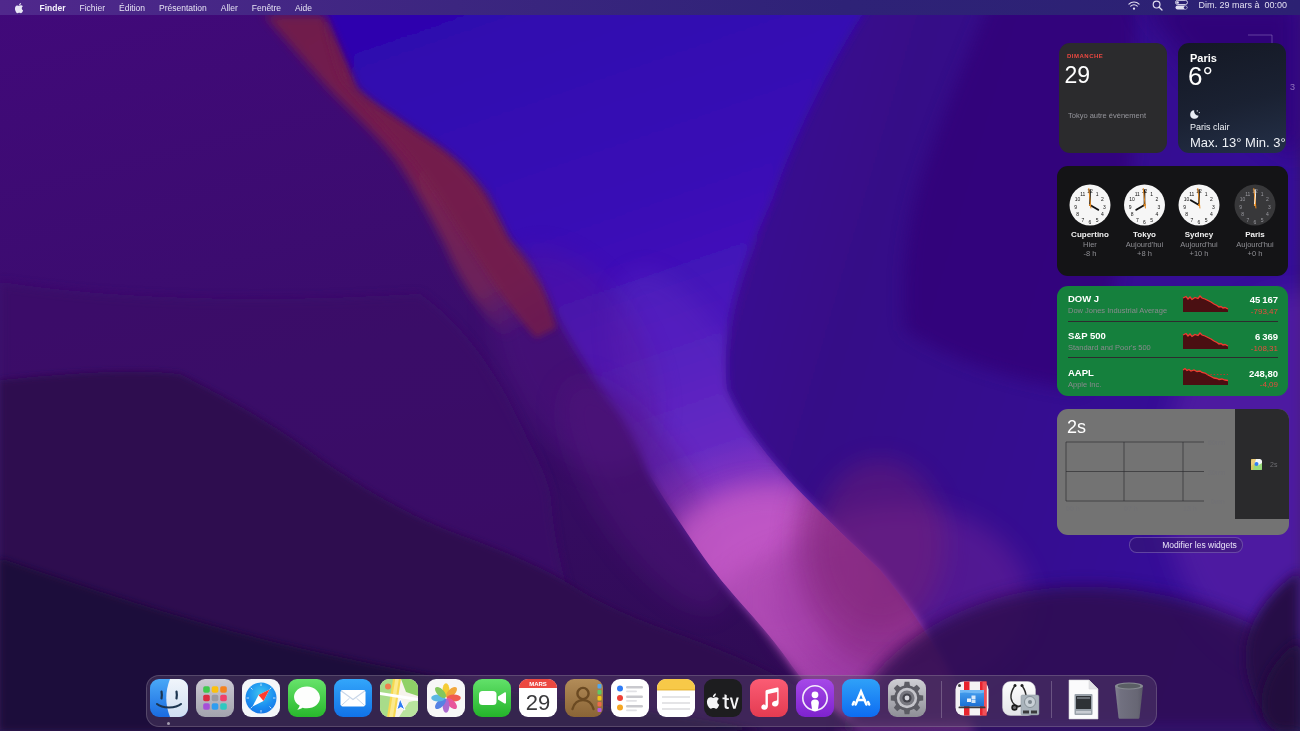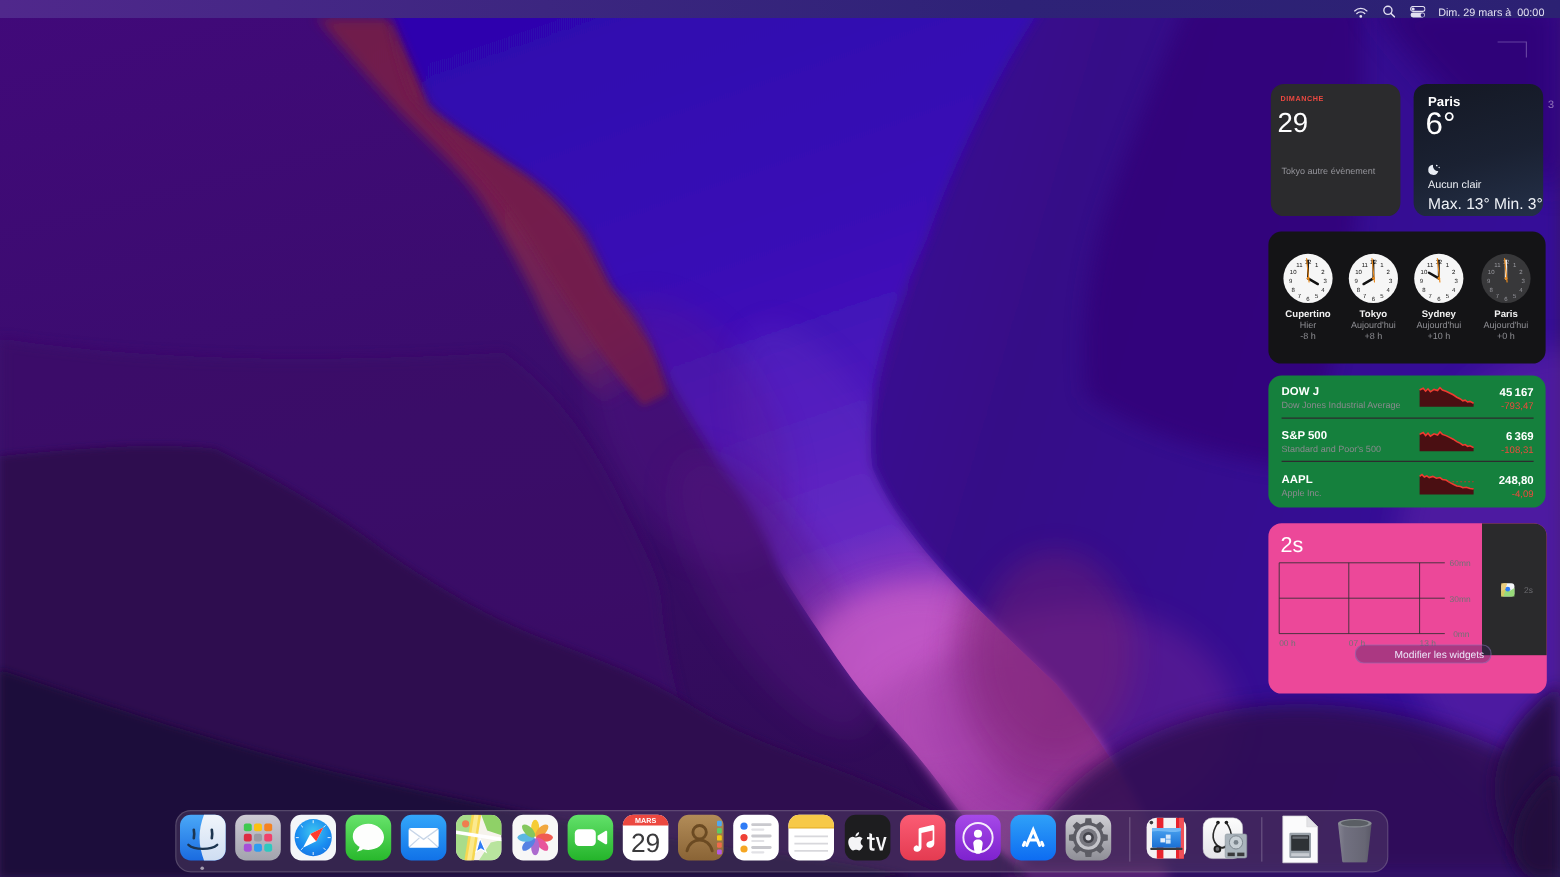--- a/index.html
+++ b/index.html
@@ -1,21 +1,21 @@
 <!DOCTYPE html>
 <html><head>
 <meta charset="utf-8">
 <style>
   html,body{margin:0;padding:0;width:1300px;height:731px;overflow:hidden;
     font-family:"Liberation Sans",sans-serif;background:#32156a;}
   #wall{position:absolute;left:0;top:0;width:1300px;height:731px;}
   #menubar{position:absolute;left:0;top:0;width:1300px;height:15px;
     background:linear-gradient(90deg,#50288c 0%,#3c2680 35%,#2e2277 65%,#2c2173 100%);
     color:#dad7ee;font-size:8.5px;}
-  .wg{position:absolute;border-radius:11px;margin-top:27px;}
+  .wg{position:absolute;border-radius:11px;}
   .abs{position:absolute;}
 </style>
 </head>
 <body>
 <svg id="wall" viewBox="0 0 1300 731" preserveAspectRatio="none">
   <defs>
     <linearGradient id="base" x1="0" y1="0" x2="0.45" y2="1">
       <stop offset="0" stop-color="#41097a"></stop>
       <stop offset="0.5" stop-color="#3a0d6c"></stop>
       <stop offset="1" stop-color="#2f0b54"></stop>
@@ -132,21 +132,33 @@
   <path d="M840,731 C870,660 930,615 1010,595 C1110,572 1220,600 1300,650 L1300,731 Z" fill="#2e0f50" opacity="0.85" filter="url(#b8)"></path>
 
   <path d="M1300,570 C1262,598 1243,630 1246,664 C1249,694 1262,714 1280,731 L1300,731 Z" fill="#271047" filter="url(#b6)"></path>
   <path d="M1300,640 C1272,660 1258,686 1262,712 C1264,722 1270,728 1276,731 L1300,731 Z" fill="#200b3e" filter="url(#b6)"></path>
 
   <path d="M1248,35 L1272,35 L1272,48" fill="none" stroke="#cbb8e8" stroke-width="1" opacity="0.35"></path>
   <text x="1290" y="90" font-size="9" fill="#e8d8f0" opacity="0.5">3</text>
 </svg>
 
 <div id="menubar">
-  <div style="position:absolute;right:13px;top:0;height:15px;display:flex;align-items:flex-end;color:#e2dff1;">
+  <div style="position:absolute;left:14px;top:0;height:15px;display:flex;align-items:center;">
+    <svg width="9.5" height="12" viewBox="0 0 11 13" style="margin-right:16px;">
+      <path fill="#e8e6f5" d="M9.0,6.9c0-1.5,1.2-2.2,1.3-2.3C9.6,3.6,8.6,3.5,8.2,3.4,7.3,3.3,6.4,4,5.9,4S4.7,3.5,4,3.5C3,3.5,2.1,4.1,1.6,5,.6,6.8,1.3,9.5,2.3,11c.5.7,1.1,1.5,1.8,1.5s1-.5,1.9-.5,1.1.5,1.9.5,1.3-.7,1.8-1.4a6,6,0,0,0,.8-1.7A2.6,2.6,0,0,1,9.0,6.9Z M7.6,2.4A2.5,2.5,0,0,0,8.2.6,2.6,2.6,0,0,0,6.5,1.5a2.4,2.4,0,0,0-.6,1.8A2.1,2.1,0,0,0,7.6,2.4Z"></path>
+    </svg>
+    <span style="font-weight:bold;color:#f4f2fb;margin-right:14px;">Finder</span>
+    <span style="margin-right:14px;color:#e6e3f4;">Fichier</span>
+    <span style="margin-right:14px;color:#e6e3f4;">Édition</span>
+    <span style="margin-right:14px;color:#e6e3f4;">Présentation</span>
+    <span style="margin-right:14px;color:#e6e3f4;">Aller</span>
+    <span style="margin-right:14px;color:#e6e3f4;">Fenêtre</span>
+    <span style="color:#e6e3f4;">Aide</span>
+  </div>
+  <div style="position:absolute;right:13px;top:0;height:15px;display:flex;align-items:flex-start;color:#e2dff1;">
     <svg width="12" height="10" viewBox="0 0 12 10" style="margin-right:12px;">
       <path d="M6,8.7 m-1.15,0 a1.15,1.15 0 1,0 2.3,0 a1.15,1.15 0 1,0 -2.3,0" fill="#e2dff1"></path>
       <path d="M2.7,6.2 a4.7,4.7 0 0 1 6.6,0" stroke="#e2dff1" stroke-width="1.1" fill="none" stroke-linecap="round"></path>
       <path d="M0.9,4.1 a7.3,7.3 0 0 1 10.2,0" stroke="#e2dff1" stroke-width="1.1" fill="none" stroke-linecap="round"></path>
     </svg>
     <svg width="11" height="11" viewBox="0 0 11 11" style="margin-right:12px;">
       <circle cx="4.6" cy="4.6" r="3.4" stroke="#e2dff1" stroke-width="1.15" fill="none"></circle>
       <line x1="7.2" y1="7.2" x2="10" y2="10" stroke="#e2dff1" stroke-width="1.3" stroke-linecap="round"></line>
     </svg>
     <svg width="13" height="10" viewBox="0 0 13 10" style="margin-right:10px;">
@@ -168,21 +180,21 @@
   </div>
 
   <div class="wg" style="left:1178px;top:43px;width:108px;height:110px;background:linear-gradient(165deg,#141824 0%,#1a2132 55%,#243048 100%);">
     <div class="abs" style="left:12px;top:9px;font-size:11px;font-weight:bold;color:#fff;">Paris</div>
     <div class="abs" style="left:10px;top:18px;font-size:26px;color:#fff;">6°</div>
     <svg class="abs" style="left:11px;top:66px;" width="12" height="11" viewBox="0 0 12 11">
       <path d="M5.2,1.2 A4.3,4.3 0 1 0 9.6,6.8 A4.6,4.6 0 0 1 5.2,1.2 Z" fill="#e8ecf4"></path>
       <circle cx="8.3" cy="1.9" r="0.7" fill="#e8ecf4"></circle>
       <circle cx="10.3" cy="3.6" r="0.55" fill="#e8ecf4"></circle>
     </svg>
-    <div class="abs" style="left:12px;top:79px;font-size:9px;color:#eef1f6;">Aucun clair</div>
+    <div class="abs" style="left:12px;top:79px;font-size:9px;color:#eef1f6;">Paris clair</div>
     <div class="abs" style="left:12px;top:91.5px;font-size:13px;color:#eef1f6;">Max. 13° Min. 3°</div>
   </div>
 
   <div class="wg" style="left:1057px;top:166px;width:231px;height:110px;background:#141416;">
     <svg width="231" height="110" viewBox="0 0 231 110">
 
       <g transform="translate(33,39)">
         <circle r="20.5" fill="#f6f6f6"></circle>
         <g fill="#111" font-size="5" font-family="Liberation Sans" text-anchor="middle">
           <text x="0" y="-11.6">12</text>
@@ -313,21 +325,21 @@
         <path d="M0,5 L3,3.5 L5,6 L7,4 L9,6.5 L12,4.5 L15,5.5 L17,3 L19,5 L22,6 L25,7.5 L28,9 L31,11 L34,12.5 L36,14 L38,13.5 L40,15 L42,14.5 L45,16" fill="none" stroke="#f03b30" stroke-width="1.3"></path>
       </g>
       <g transform="translate(126,80)">
         <path d="M0,4 L2,2.5 L4,4.5 L6,3.5 L8,5 L11,4 L14,5.5 L17,5 L19,6.5 L22,7 L25,9 L28,10.5 L31,12 L34,12.5 L36,13.5 L39,13 L42,14 L45,14.5 L45,19 L0,19 Z" fill="#4a0f12"></path>
         <path d="M0,4 L2,2.5 L4,4.5 L6,3.5 L8,5 L11,4 L14,5.5 L17,5 L19,6.5 L22,7 L25,9 L28,10.5 L31,12 L34,12.5 L36,13.5 L39,13 L42,14 L45,14.5" fill="none" stroke="#f03b30" stroke-width="1.3"></path>
         <path d="M24,8.5 L45,8.5" stroke="#c0392b" stroke-width="0.9" stroke-dasharray="1.5,1.8"></path>
       </g>
     </svg>
   </div>
 
-  <div class="wg" style="left:1057px;top:409px;width:232px;height:142px;background:#ec4899;overflow:hidden;">
+  <div class="wg" style="left:1057px;top:409px;width:232px;height:126px;background:#737373;overflow:hidden;">
     <div class="abs" style="left:178px;top:0;width:54px;height:110px;background:#2a2a2c;"></div>
     <div class="abs" style="left:10px;top:8px;font-size:18px;color:#fff;">2s</div>
     <svg class="abs" style="left:0;top:0;" width="232" height="110" viewBox="0 0 232 110">
       <g stroke="#2e2e30" stroke-width="0.7">
         <line x1="9" y1="33" x2="147" y2="33"></line>
         <line x1="9" y1="62.5" x2="147" y2="62.5"></line>
         <line x1="9" y1="92" x2="147" y2="92"></line>
         <line x1="9" y1="33" x2="9" y2="92"></line>
         <line x1="67" y1="33" x2="67" y2="92"></line>
         <line x1="126" y1="33" x2="126" y2="92"></line>

